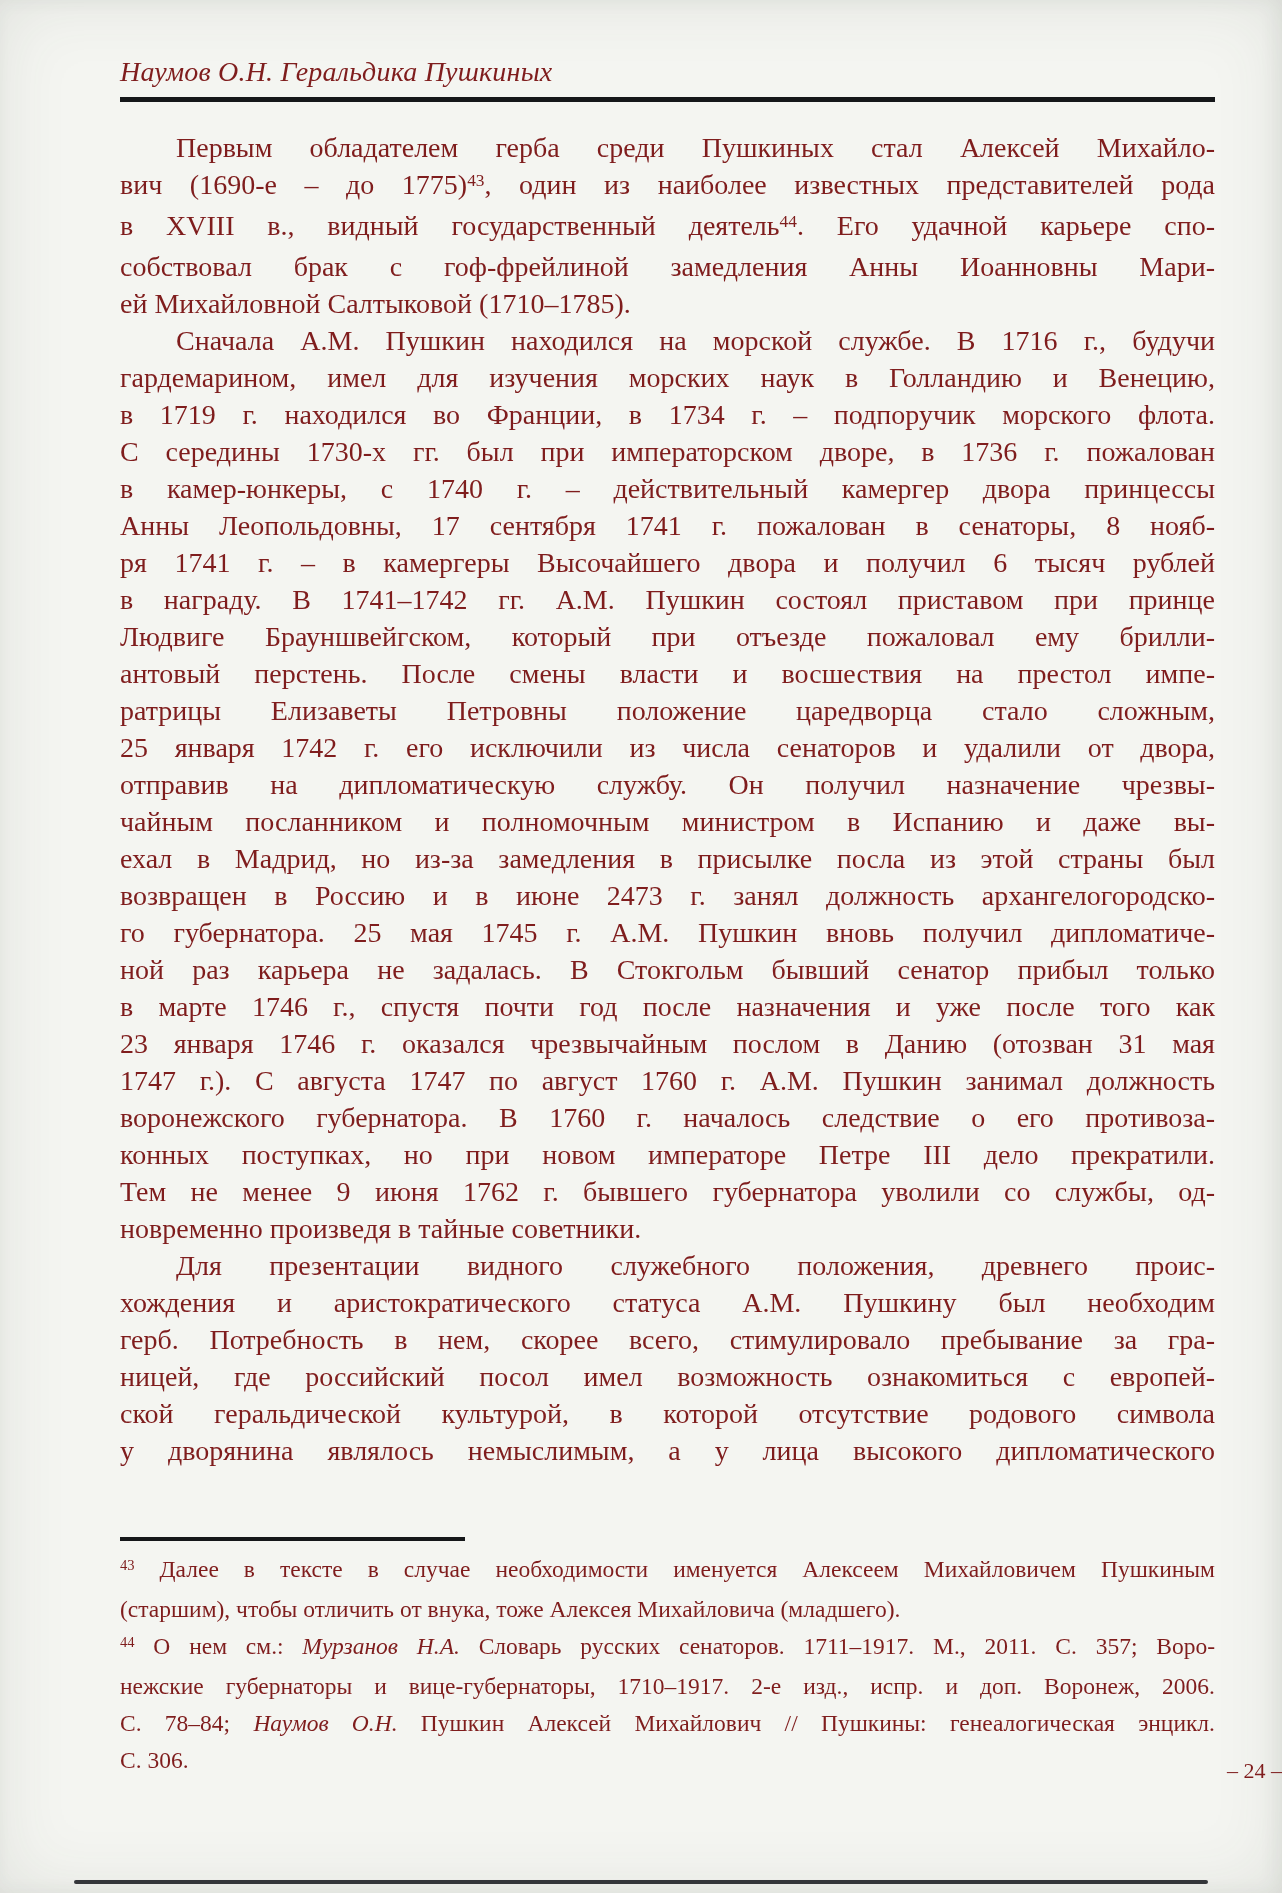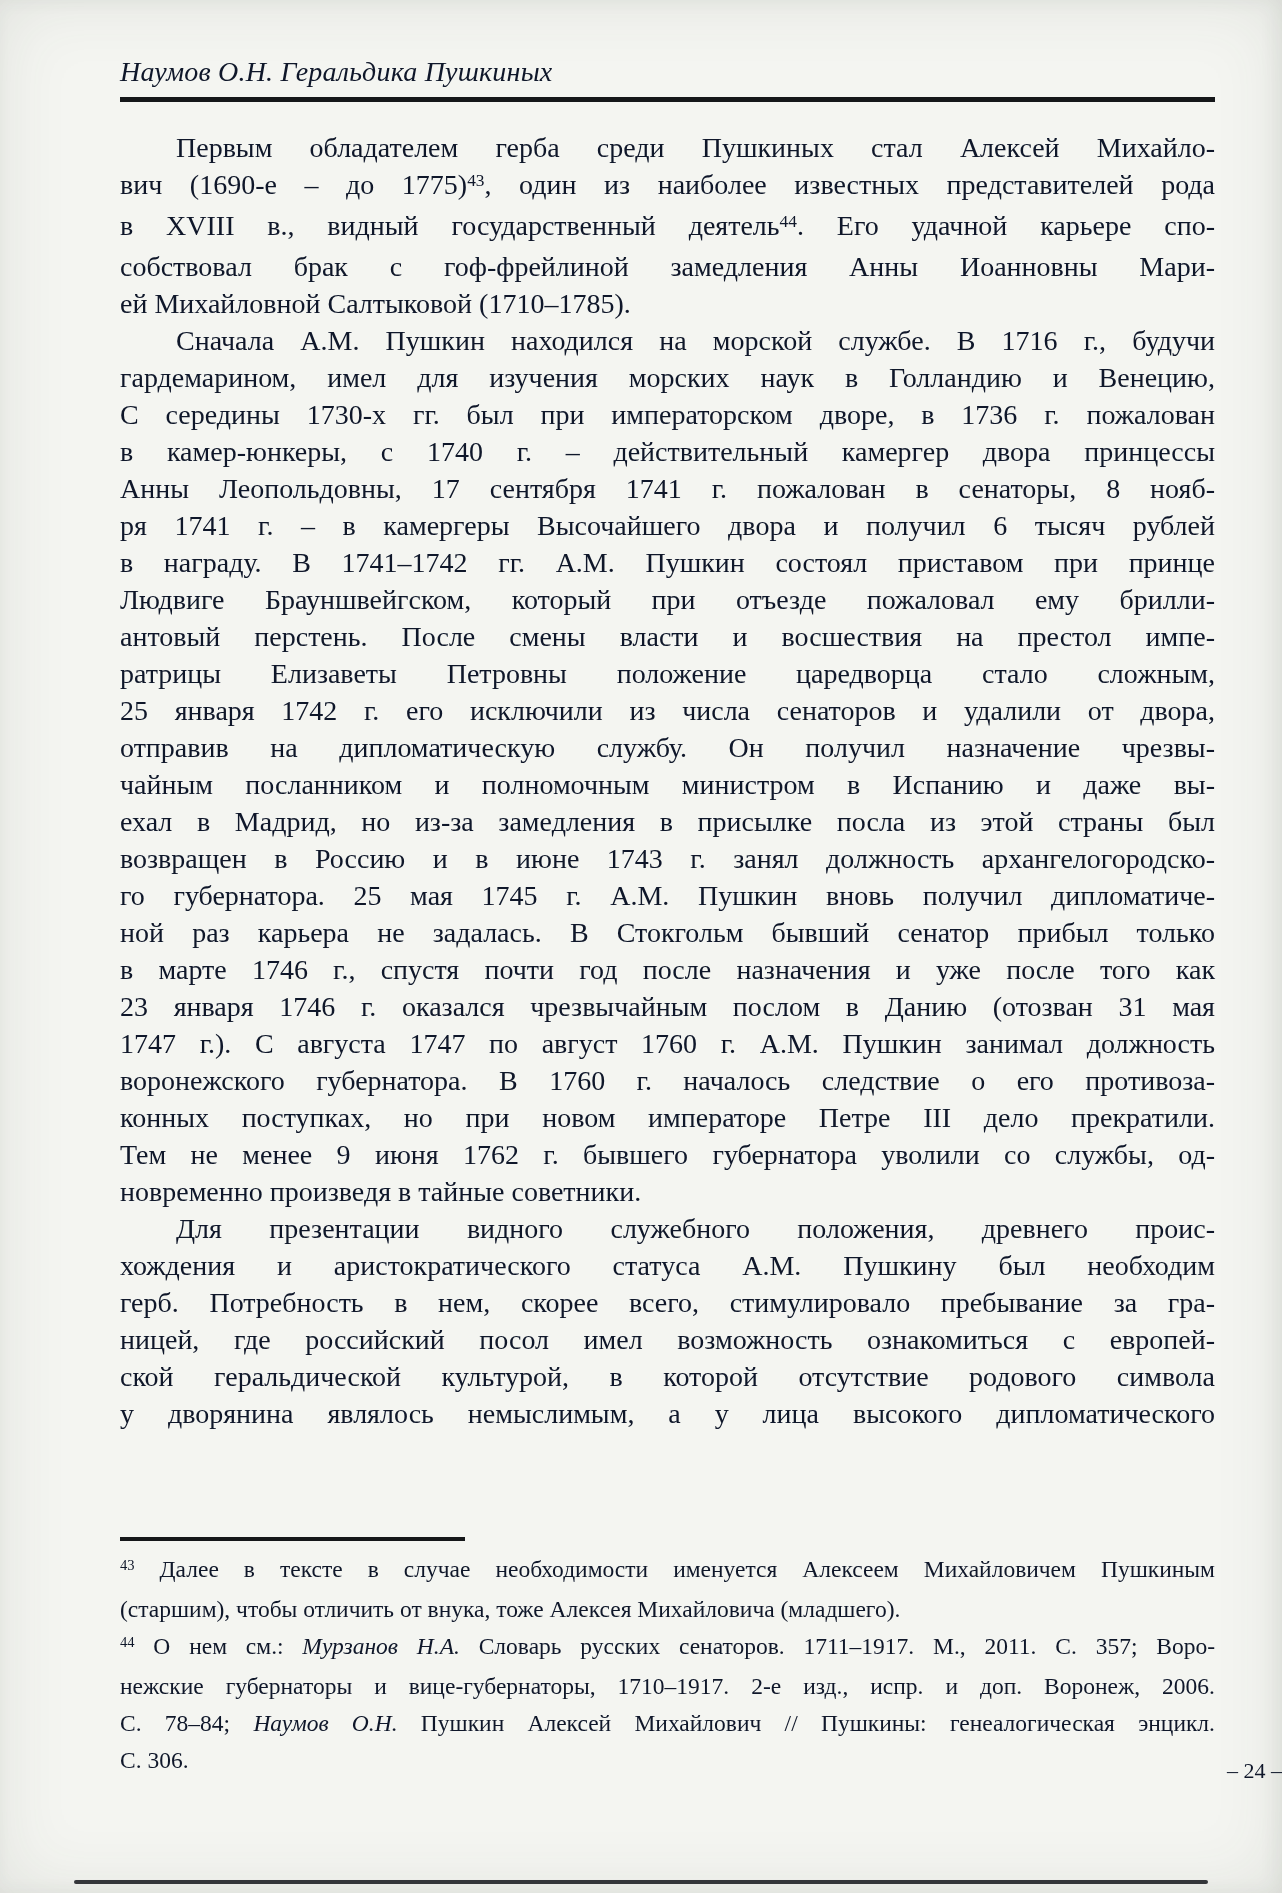--- a/index.html
+++ b/index.html
@@ -6,21 +6,21 @@
     margin: 0;
     padding: 0;
     background: #e9ebe6;
   }
   .page {
     position: relative;
     width: 1282px;
     height: 1893px;
     margin: 0 auto;
     background: #f4f5f1;
-    color: #0f172a;
+    color: #7f1d1d;
     font-family: "Liberation Serif", "DejaVu Serif", serif;
     overflow: hidden;
     box-shadow: inset 0 0 70px rgba(60,65,60,0.10), inset -6px 0 18px rgba(60,65,60,0.07);
   }
   
   .running-head {
     position: absolute;
     left: 120px;
     top: 56px;
     width: 1095px;
@@ -110,33 +110,34 @@
     <div class="para">
         <div class="line">Первым обладателем герба среди Пушкиных стал Алексей Михайло-</div>
         <div class="line"><span>вич (1690-е – до 1775)</span><span class="sup">43</span><span>, один из наиболее известных представителей рода</span></div>
         <div class="line"><span>в XVIII в., видный государственный деятель</span><span class="sup">44</span><span>. Его удачной карьере спо-</span></div>
         <div class="line">собствовал брак с гоф-фрейлиной замедления Анны Иоанновны Мари-</div>
         <div class="line last">ей Михайловной Салтыковой (1710–1785).</div>
       </div>
     <div class="para">
         <div class="line">Сначала А.М. Пушкин находился на морской службе. В 1716 г., будучи</div>
         <div class="line">гардемарином, имел для изучения морских наук в Голландию и Венецию,</div>
+        <div class="line">в 1719 г. находился во Франции, в 1734 г. – подпоручик морского флота.</div>
         <div class="line">С середины 1730-х гг. был при императорском дворе, в 1736 г. пожалован</div>
         <div class="line">в камер-юнкеры, с 1740 г. – действительный камергер двора принцессы</div>
         <div class="line">Анны Леопольдовны, 17 сентября 1741 г. пожалован в сенаторы, 8 нояб-</div>
         <div class="line">ря 1741 г. – в камергеры Высочайшего двора и получил 6 тысяч рублей</div>
         <div class="line">в награду. В 1741–1742 гг. А.М. Пушкин состоял приставом при принце</div>
         <div class="line">Людвиге Брауншвейгском, который при отъезде пожаловал ему брилли-</div>
         <div class="line">антовый перстень. После смены власти и восшествия на престол импе-</div>
         <div class="line">ратрицы Елизаветы Петровны положение царедворца стало сложным,</div>
         <div class="line">25 января 1742 г. его исключили из числа сенаторов и удалили от двора,</div>
         <div class="line">отправив на дипломатическую службу. Он получил назначение чрезвы-</div>
         <div class="line">чайным посланником и полномочным министром в Испанию и даже вы-</div>
         <div class="line">ехал в Мадрид, но из-за замедления в присылке посла из этой страны был</div>
-        <div class="line">возвращен в Россию и в июне 1743 г. занял должность архангелогородско-</div>
+        <div class="line">возвращен в Россию и в июне 2473 г. занял должность архангелогородско-</div>
         <div class="line">го губернатора. 25 мая 1745 г. А.М. Пушкин вновь получил дипломатиче-</div>
         <div class="line">ной раз карьера не задалась. В Стокгольм бывший сенатор прибыл только</div>
         <div class="line">в марте 1746 г., спустя почти год после назначения и уже после того как</div>
         <div class="line">23 января 1746 г. оказался чрезвычайным послом в Данию (отозван 31 мая</div>
         <div class="line">1747 г.). С августа 1747 по август 1760 г. А.М. Пушкин занимал должность</div>
         <div class="line">воронежского губернатора. В 1760 г. началось следствие о его противоза-</div>
         <div class="line">конных поступках, но при новом императоре Петре III дело прекратили.</div>
         <div class="line">Тем не менее 9 июня 1762 г. бывшего губернатора уволили со службы, од-</div>
         <div class="line last">новременно произведя в тайные советники.</div>
       </div>

